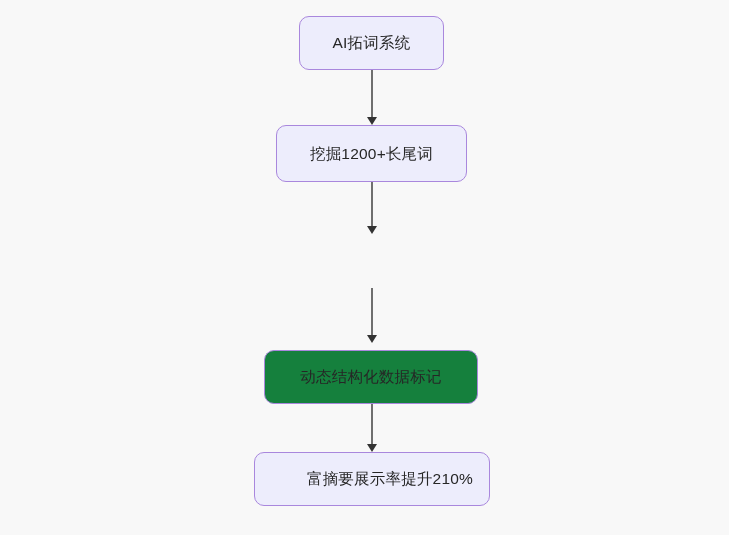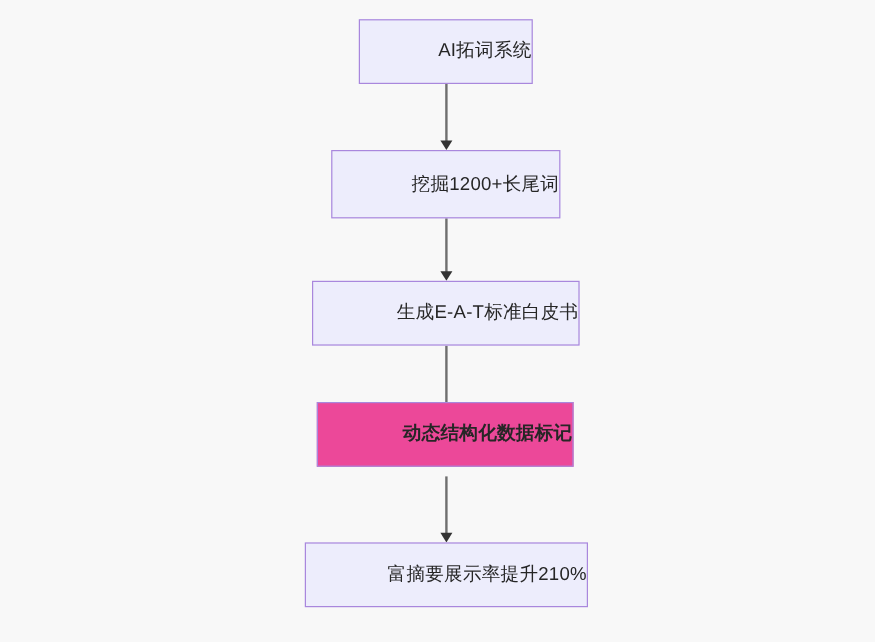--- a/index.html
+++ b/index.html
@@ -17,24 +17,24 @@
   #flowchart {
     position: relative;
     width: 729px;
     height: 535px;
   }
   .node {
     position: absolute;
     box-sizing: border-box;
     background: #ededfc;
     border: 1.6px solid #a987dd;
-    border-radius: 0;
+    border-radius: 10px;
     display: flex;
     align-items: center;
-    justify-content: flex-end;
+    justify-content: center;
     z-index: 2;
   }
   .node-label {
     font-size: 15.5px;
     line-height: 1;
     color: #262626;
     letter-spacing: 0.2px;
     white-space: nowrap;
     font-family: "Liberation Sans", "DejaVu Sans", sans-serif;
   }
@@ -80,23 +80,20 @@
     <div class="edge-line" style="height: 48px; background: rgb(111, 111, 111);"></div>
     <div class="edge-arrow" style="top: 47px; border-top-color: rgb(51, 51, 51);"></div>
   </div>
 
   <div class="node" id="node-0" style="left: 299px; top: 16px; width: 145px; height: 54px; background: rgb(237, 237, 252); border-color: rgb(169, 135, 221);">
     <span class="node-label" style="color: rgb(38, 38, 38);">AI拓词系统</span>
   </div>
   <div class="node" id="node-1" style="left: 276px; top: 125px; width: 191px; height: 57px; background: rgb(237, 237, 252); border-color: rgb(169, 135, 221);">
     <span class="node-label" style="color: rgb(38, 38, 38);">挖掘1200+长尾词</span>
   </div>
-  <div class="node" id="node-2" style="left: 260px; top: 234px; width: 223px; height: 54px; background: rgb(237, 237, 252); border-color: rgb(169, 135, 221);">
-    <span class="node-label" style="color: rgb(38, 38, 38);">生成E-A-T标准白皮书</span>
-  </div>
-  <div class="node" id="node-3" style="left: 264px; top: 335px; width: 214px; height: 54px; background: #ec4899; border-color: rgb(169, 135, 221); font-weight: bold;">
+  <div class="node" id="node-3" style="left: 264px; top: 350px; width: 214px; height: 54px; background: #15803d; border-color: rgb(169, 135, 221);">
     <span class="node-label" style="color: rgb(38, 38, 38);">动态结构化数据标记</span>
   </div>
   <div class="node" id="node-4" style="left: 254px; top: 452px; width: 236px; height: 54px; background: rgb(237, 237, 252); border-color: rgb(169, 135, 221); padding-left: 36px;">
     <span class="node-label" style="color: rgb(38, 38, 38);">富摘要展示率提升210%</span>
   </div>
 
 </div>
 
 </body></html>

